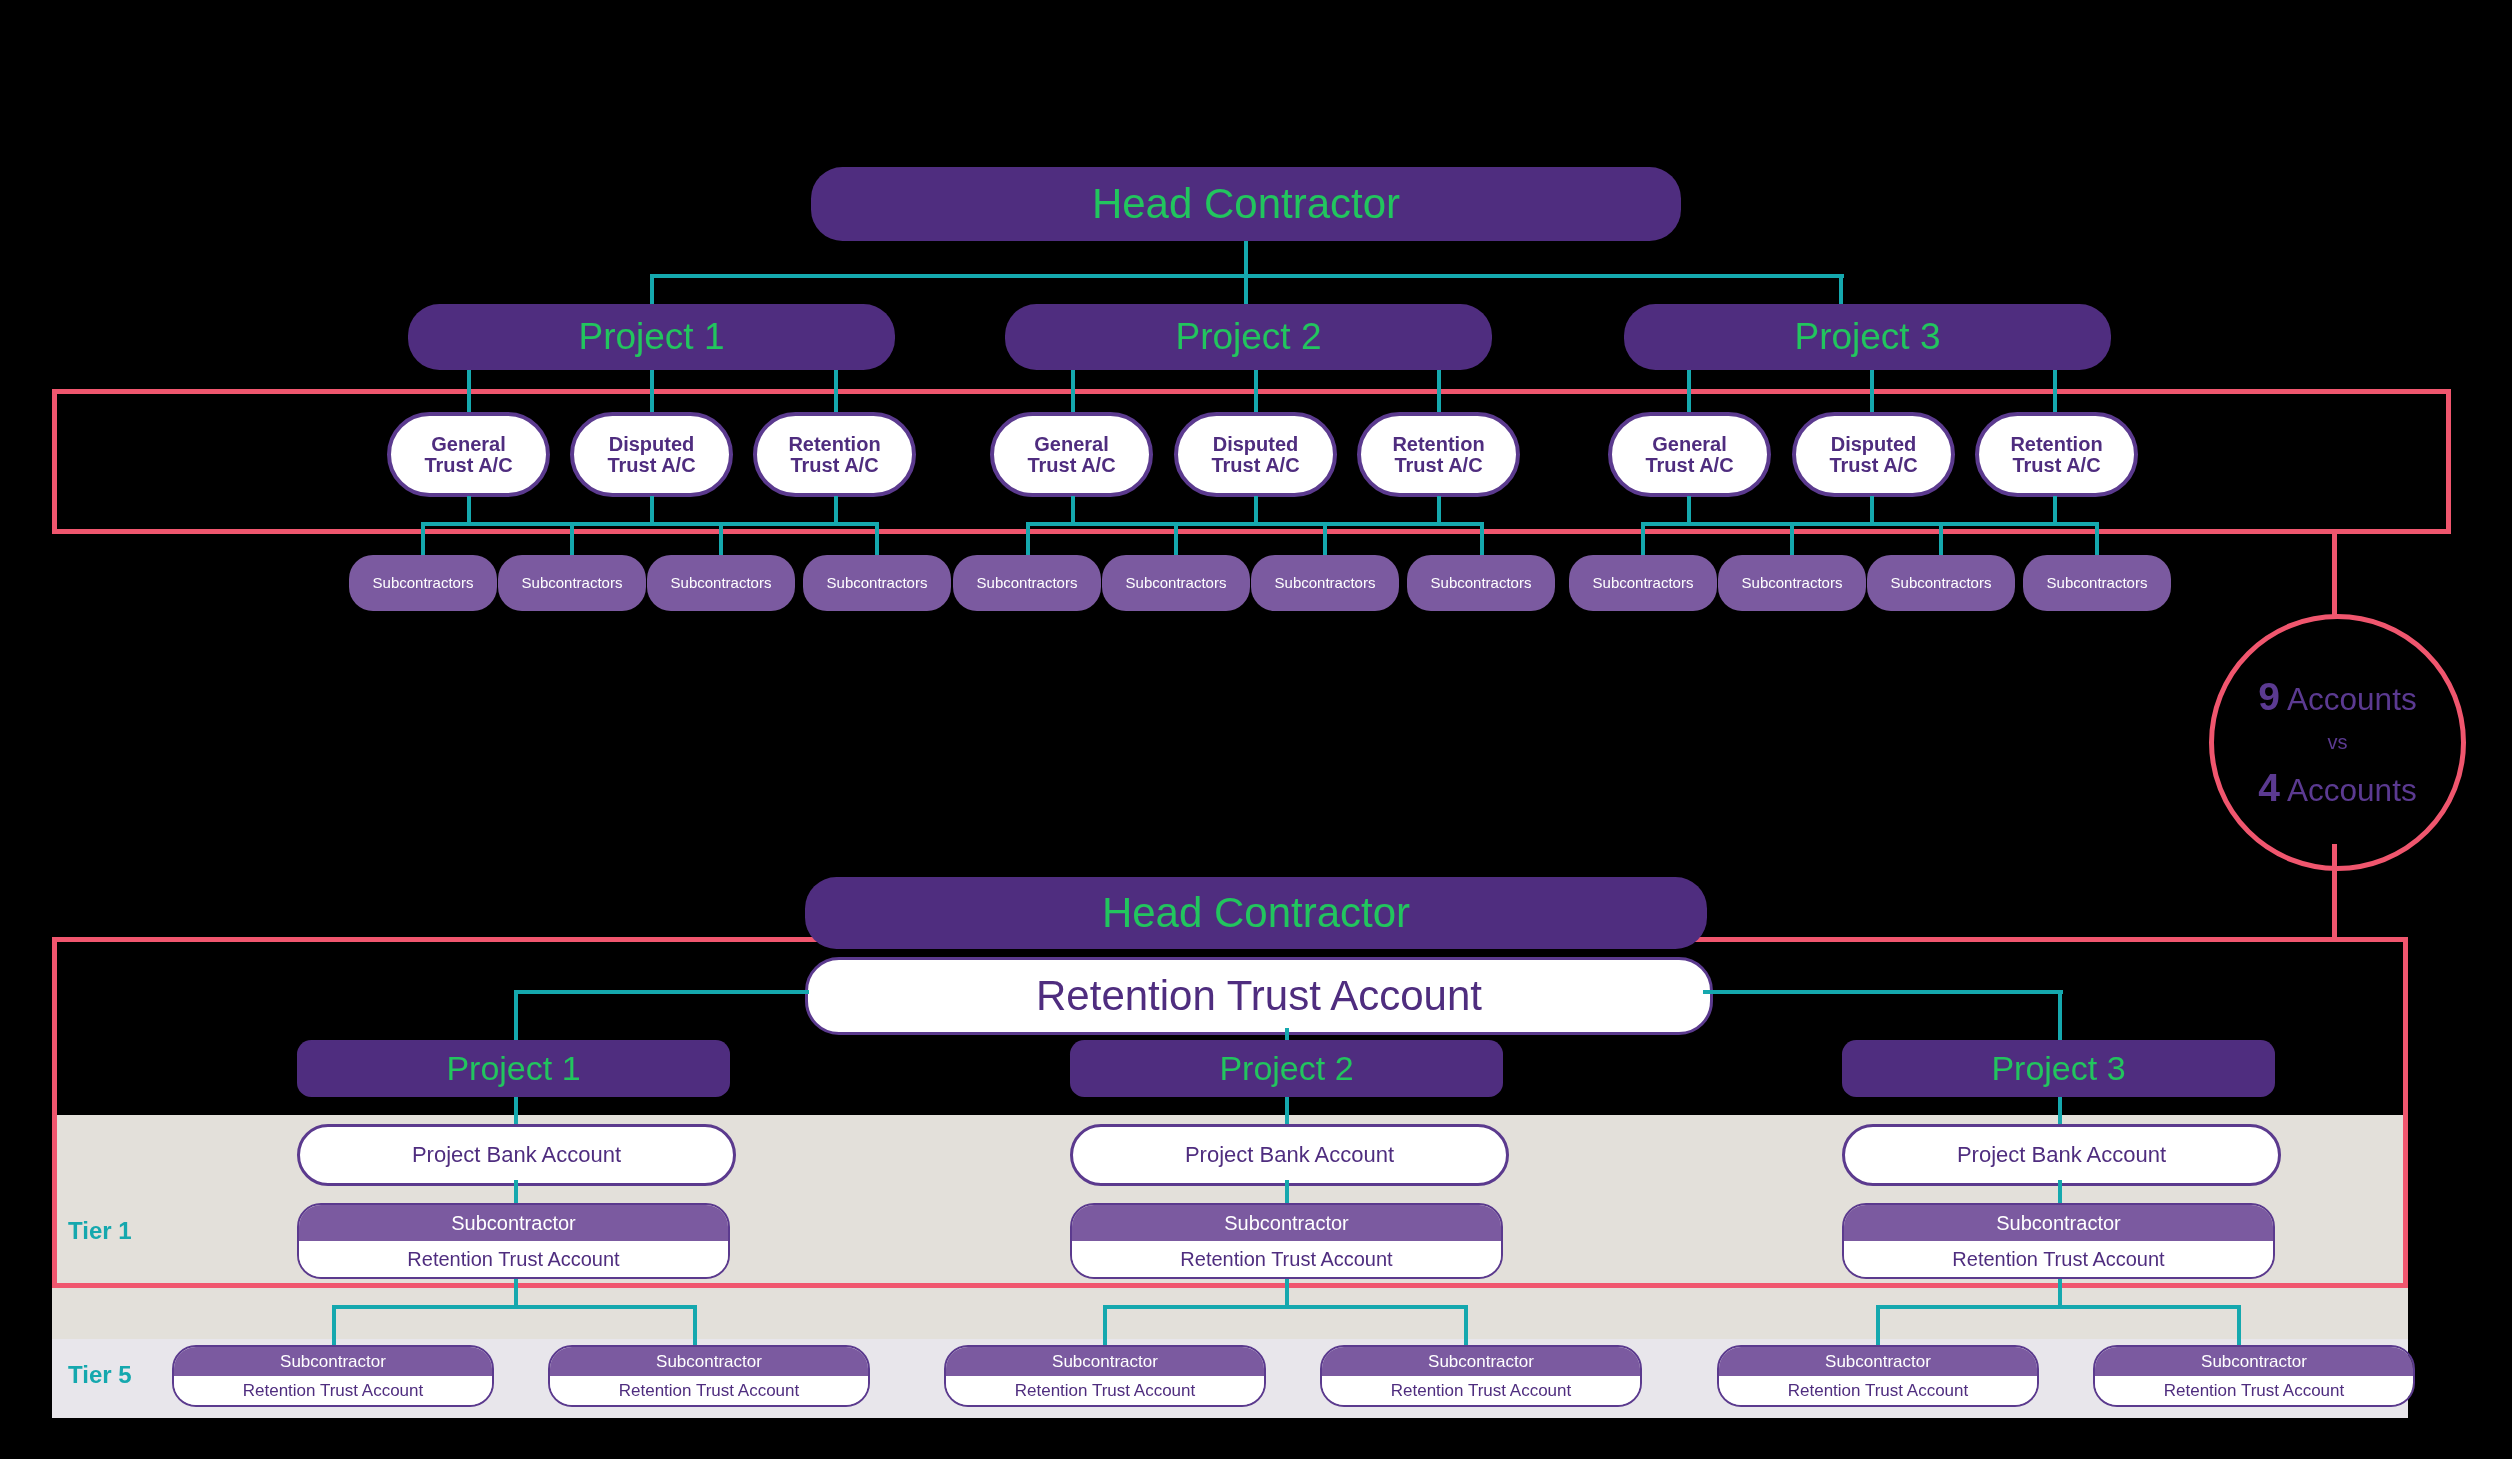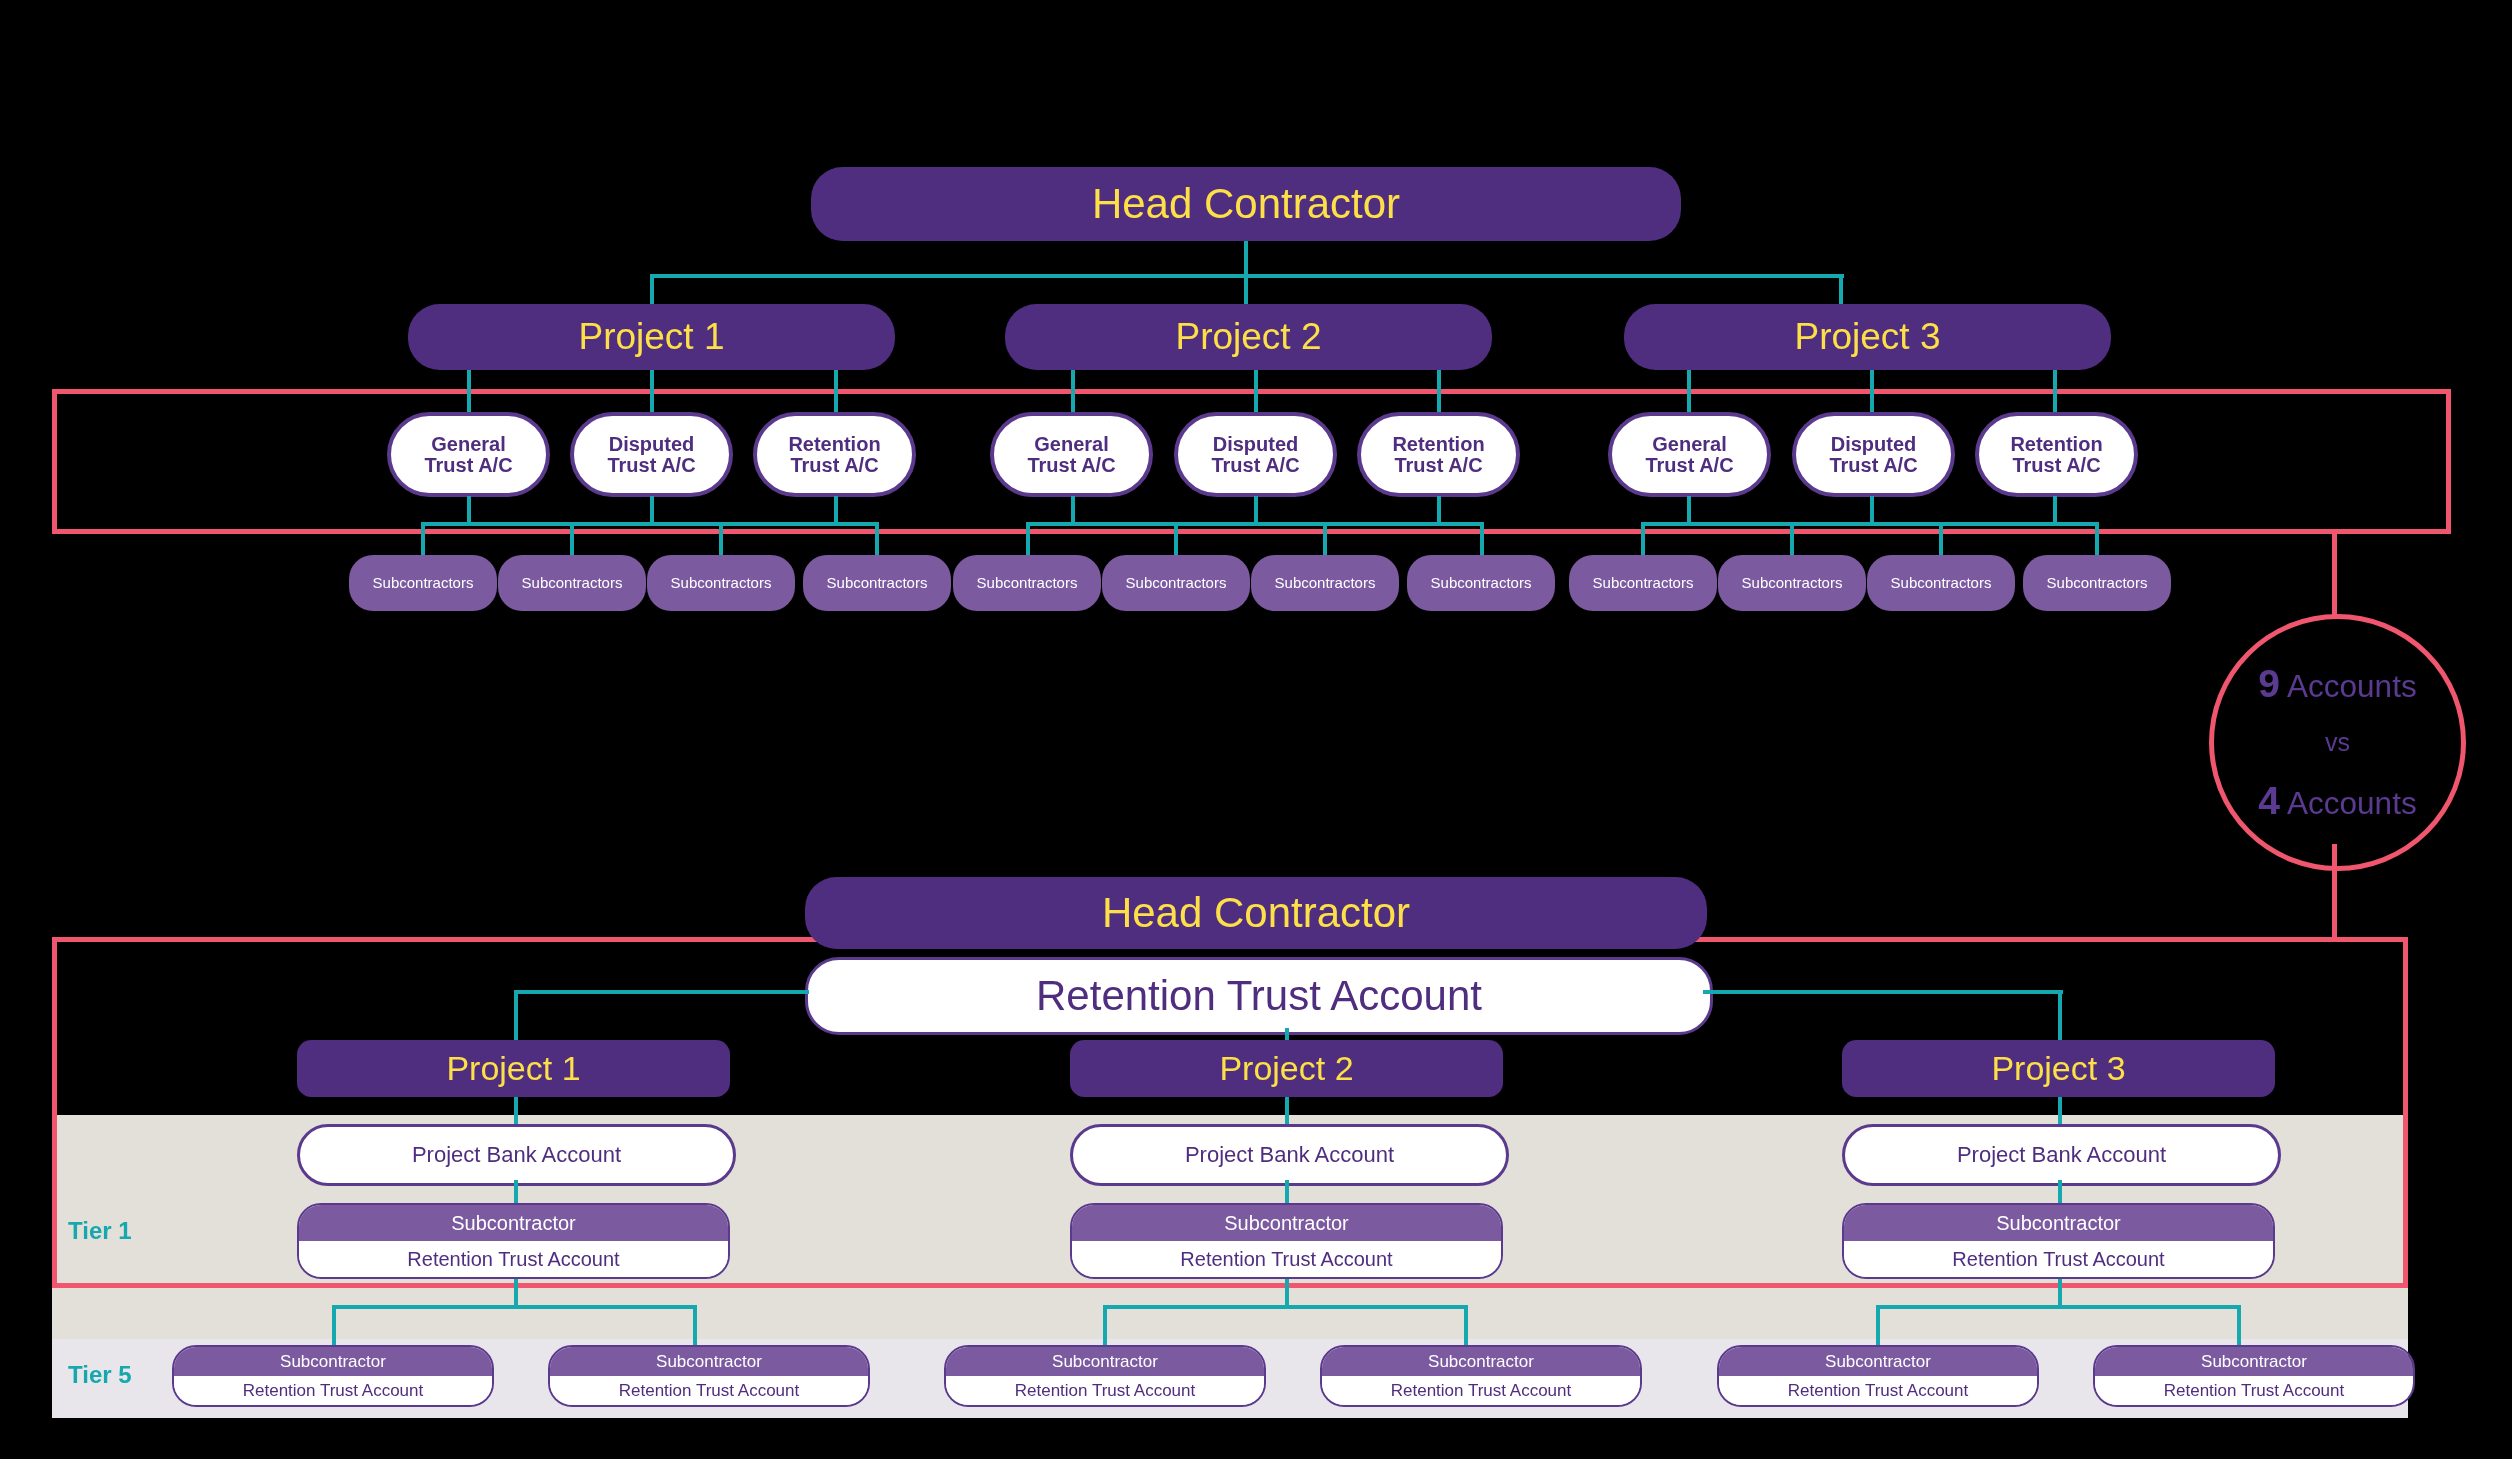--- a/index.html
+++ b/index.html
@@ -12,21 +12,21 @@
   .redbox{position:absolute;border:5px solid #F0566E;box-sizing:border-box;}
   .redline{position:absolute;background:#F0566E;}
 
   
   .conn{position:absolute;background:#15A8AE;}
 
   
   .pill{position:absolute;box-sizing:border-box;display:flex;align-items:center;
         justify-content:center;text-align:center;line-height:1.05;}
 
-  .pill-dark{background:#4F2D7F;color:#fde047;border-radius:31.5px;}
+  .pill-dark{background:#4F2D7F;color:#22c55e;border-radius:31.5px;}
 
   
   .hc{font-size:42px;font-weight:400;}
   
   .proj{font-size:37px;}
   
   .tac{background:#fff;color:#4F2D7F;border:4.3px solid #5B3A8E;border-radius:43px;
        font-size:20px;font-weight:600;flex-direction:column;}
   .tac span{display:block;}
   
@@ -46,21 +46,21 @@
 
   
   .tier{position:absolute;color:#15A8AE;font-size:24px;font-weight:bold;}
 
   
   .circle{position:absolute;border:5px solid #F0566E;border-radius:50%;
           display:flex;flex-direction:column;align-items:center;justify-content:center;
           color:#5B3A91;}
   .circle .row{font-size:31.5px;white-space:nowrap;}
   .circle .row b{font-size:39px;font-weight:bold;}
-  .circle .vs{font-size:25px;margin:22px 0;}
+  .circle .vs{font-size:20px;margin:12px 0;}
 
   
   .whitebar{position:absolute;background:#fff;color:#4F2D7F;border:3.6px solid #5B3A8E;
             border-radius:34px;display:flex;align-items:center;justify-content:center;}
 </style>
 </head>
 <body>
 
 <div id="stage">
 

